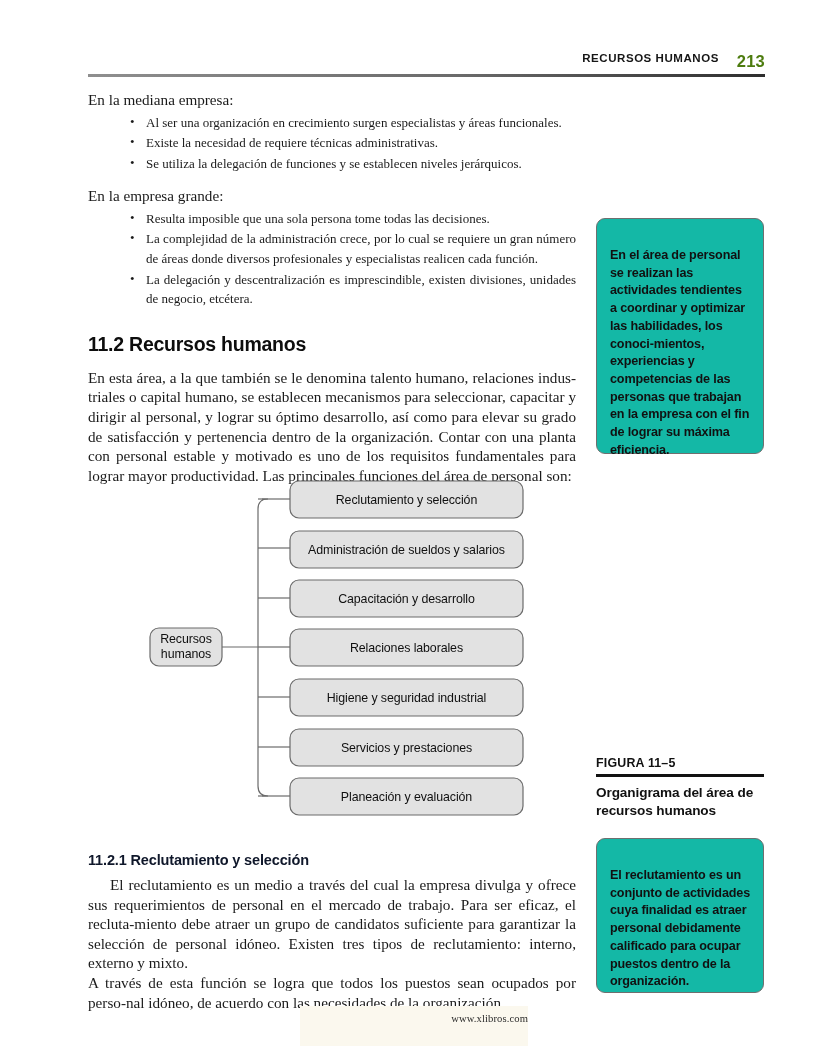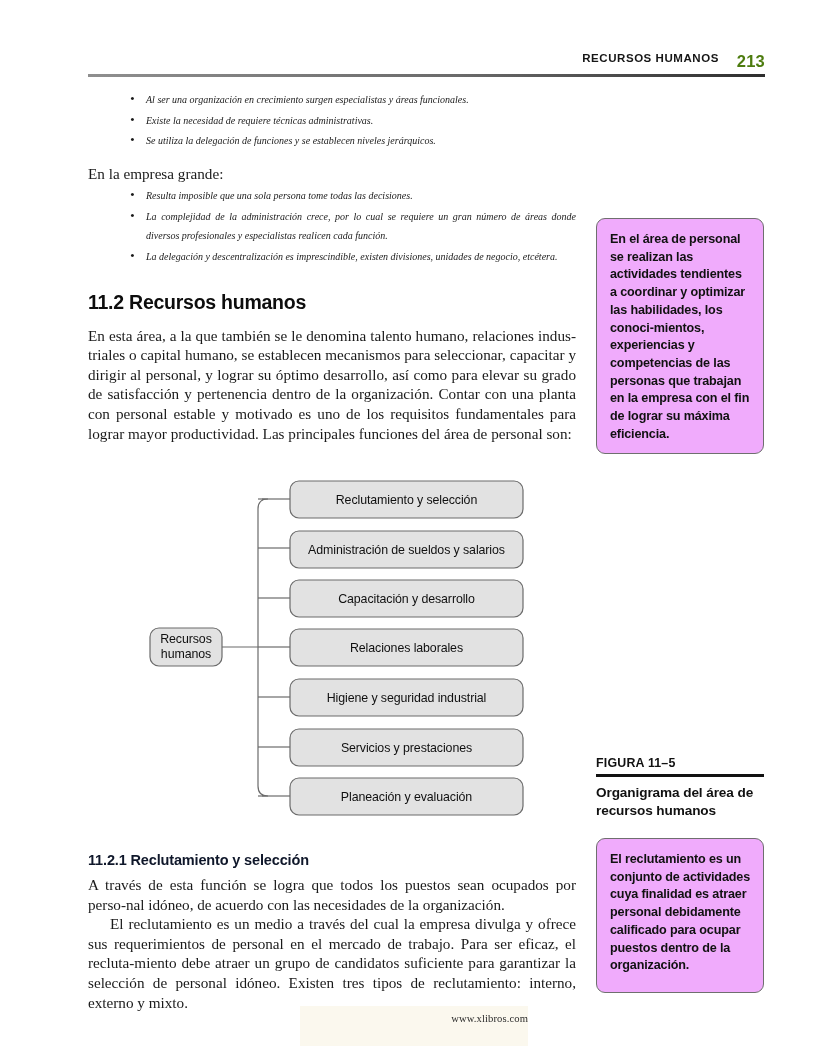--- a/index.html
+++ b/index.html
@@ -64,26 +64,25 @@
     line-height: 19.5px;
     margin: 0 0 3px 0;
   }
   ul.bullets {
     list-style: none;
     margin: 0 0 0 0;
     padding: 0 0 0 42px;
   }
   ul.bullets li {
     position: relative;
-    font-size: 10px;
+    font-size: 13px;
     line-height: 19.6px;
     margin: 0 0 1px 0;
     text-align: justify;
     padding-left: 16px;
-    font-style: italic;
   }
   ul.bullets li::before {
     content: "\2022";
     position: absolute;
     left: 0;
     top: -1px;
     font-size: 13px;
   }
   .gap-small { height: 12px; }
 
@@ -111,27 +110,27 @@
     hyphens: manual;
   }
   p.body.indent { text-indent: 22px; }
 
   
   .callout {
     position: absolute;
     box-sizing: border-box;
     border: 1.3px solid #6f6f6f;
     border-radius: 9px;
-    background: #f0abfc;
+    background: #14b8a6;
     font-family: "Liberation Sans", "DejaVu Sans", sans-serif;
     font-weight: bold;
     font-size: 12.6px;
     line-height: 17.7px;
     color: #111111;
-    padding: 12px 12px 10px 13px;
+    padding: 28px 12px 10px 13px;
     letter-spacing: -0.15px;
   }
   #callout-1 { left: 596px; top: 218px; width: 168px; height: 236px; }
   #callout-2 { left: 596px; top: 838px; width: 168px; height: 155px; }
 
   
   .fig-caption {
     position: absolute;
     left: 596px;
     top: 756px;
@@ -218,20 +217,21 @@
 <div class="running-head">
   <div class="rh-inner">
     <span class="rh-title">RECURSOS HUMANOS</span>
     <span class="rh-page">213</span>
   </div>
 </div>
 <div class="rh-rule"></div>
 
 <div class="col-main">
 
+  <p class="lead-in">En la mediana empresa:</p>
 
   <ul class="bullets">
     <li>Al ser una organización en crecimiento surgen especialistas y áreas funcionales.</li>
     <li>Existe la necesidad de requiere técnicas administrativas.</li>
     <li>Se utiliza la delegación de funciones y se establecen niveles jerárquicos.</li>
   </ul>
 
   <div class="gap-small"></div>
 
   <p class="lead-in">En la empresa grande:</p>
@@ -295,22 +295,22 @@
     </g>
     <g>
       <rect class="node-box" x="150" y="308" width="233" height="37" rx="9" ry="9"></rect>
       <text class="node-label" x="266.5" y="331">Planeación y evaluación</text>
     </g>
   </svg>
 </div>
 
 <div class="col-main" style="top:852px;">
   <h3 class="sub-head">11.2.1 Reclutamiento y selección</h3>
+  <p class="body indent">El reclutamiento es un medio a través del cual la empresa divulga y ofrece sus requerimientos de personal en el mercado de trabajo. Para ser eficaz, el recluta-miento debe atraer un grupo de candidatos suficiente para garantizar la selección de personal idóneo. Existen tres tipos de reclutamiento: interno, externo y mixto.</p>
   <p class="body">A través de esta función se logra que todos los puestos sean ocupados por perso-nal idóneo, de acuerdo con las necesidades de la organización.</p>
-  <p class="body indent">El reclutamiento es un medio a través del cual la empresa divulga y ofrece sus requerimientos de personal en el mercado de trabajo. Para ser eficaz, el recluta-miento debe atraer un grupo de candidatos suficiente para garantizar la selección de personal idóneo. Existen tres tipos de reclutamiento: interno, externo y mixto.</p>
 </div>
 
 <div class="callout" id="callout-1">En el área de personal se realizan las actividades tendientes a coordinar y optimizar las habilidades, los conoci-mientos, experiencias y competencias de las personas que trabajan en la empresa con el fin de lograr su máxima eficiencia.</div>
 <div class="callout" id="callout-2">El reclutamiento es un conjunto de actividades cuya finalidad es atraer personal debidamente calificado para ocupar puestos dentro de la organización.</div>
 
 <div class="fig-caption">
   <div class="fig-label">FIGURA 11–5</div>
   <div class="fig-rule"></div>
   <div class="fig-title">Organigrama del área de recursos humanos</div>
 </div>

